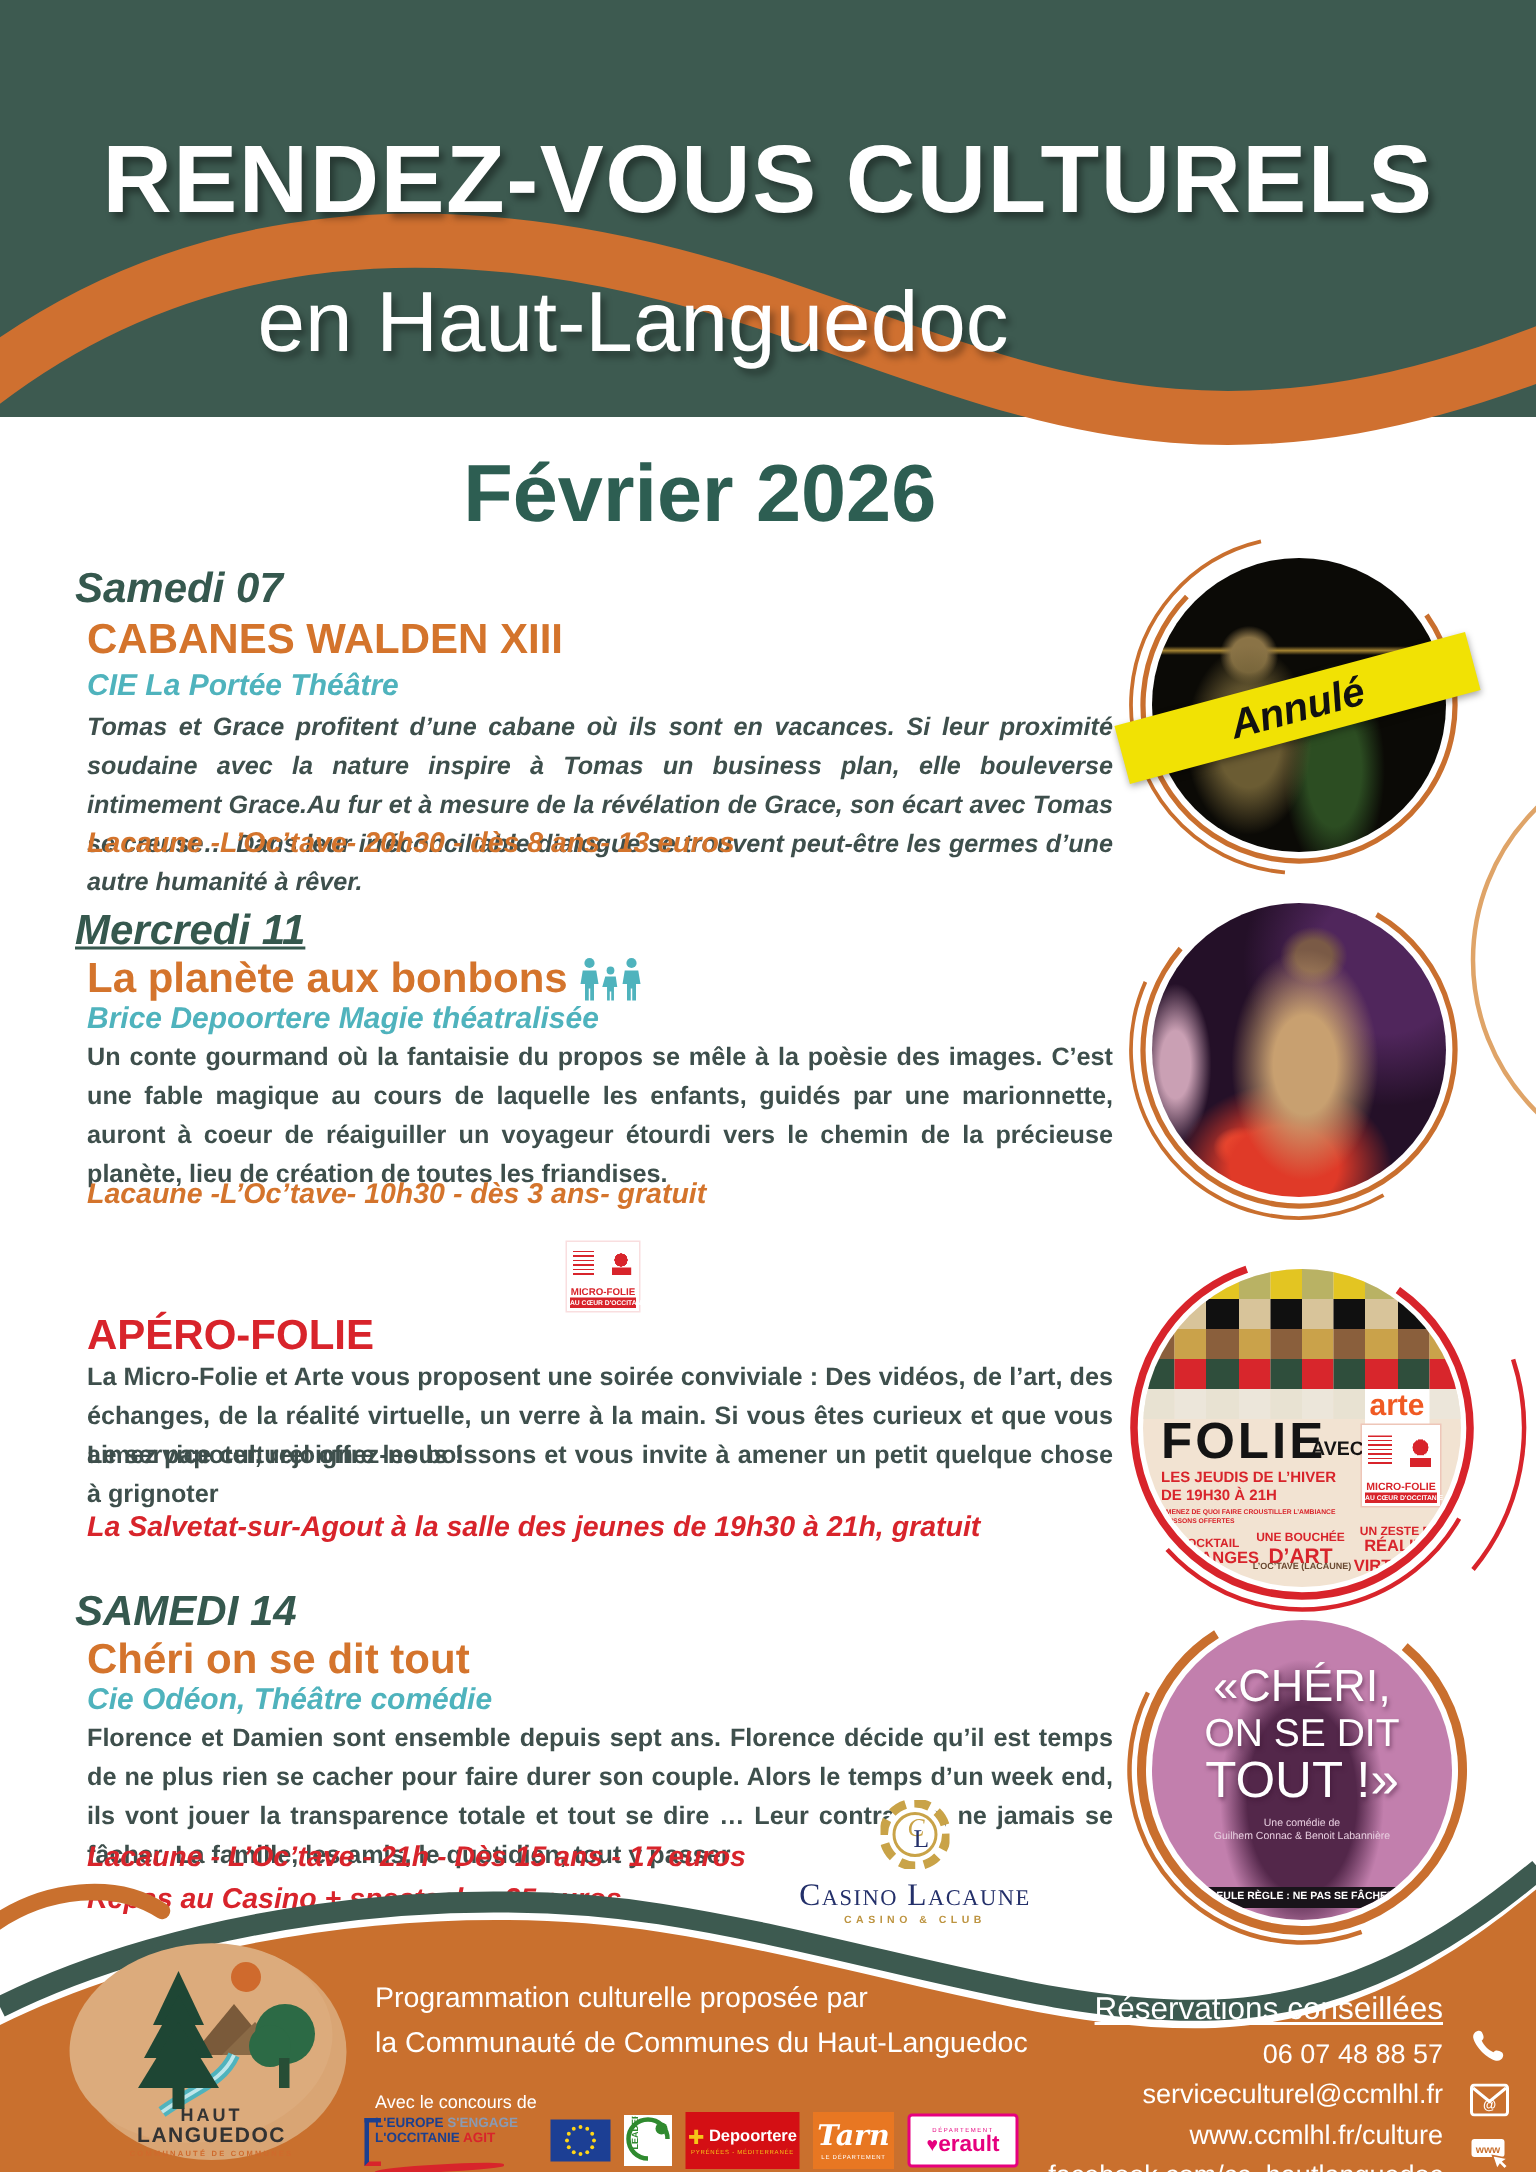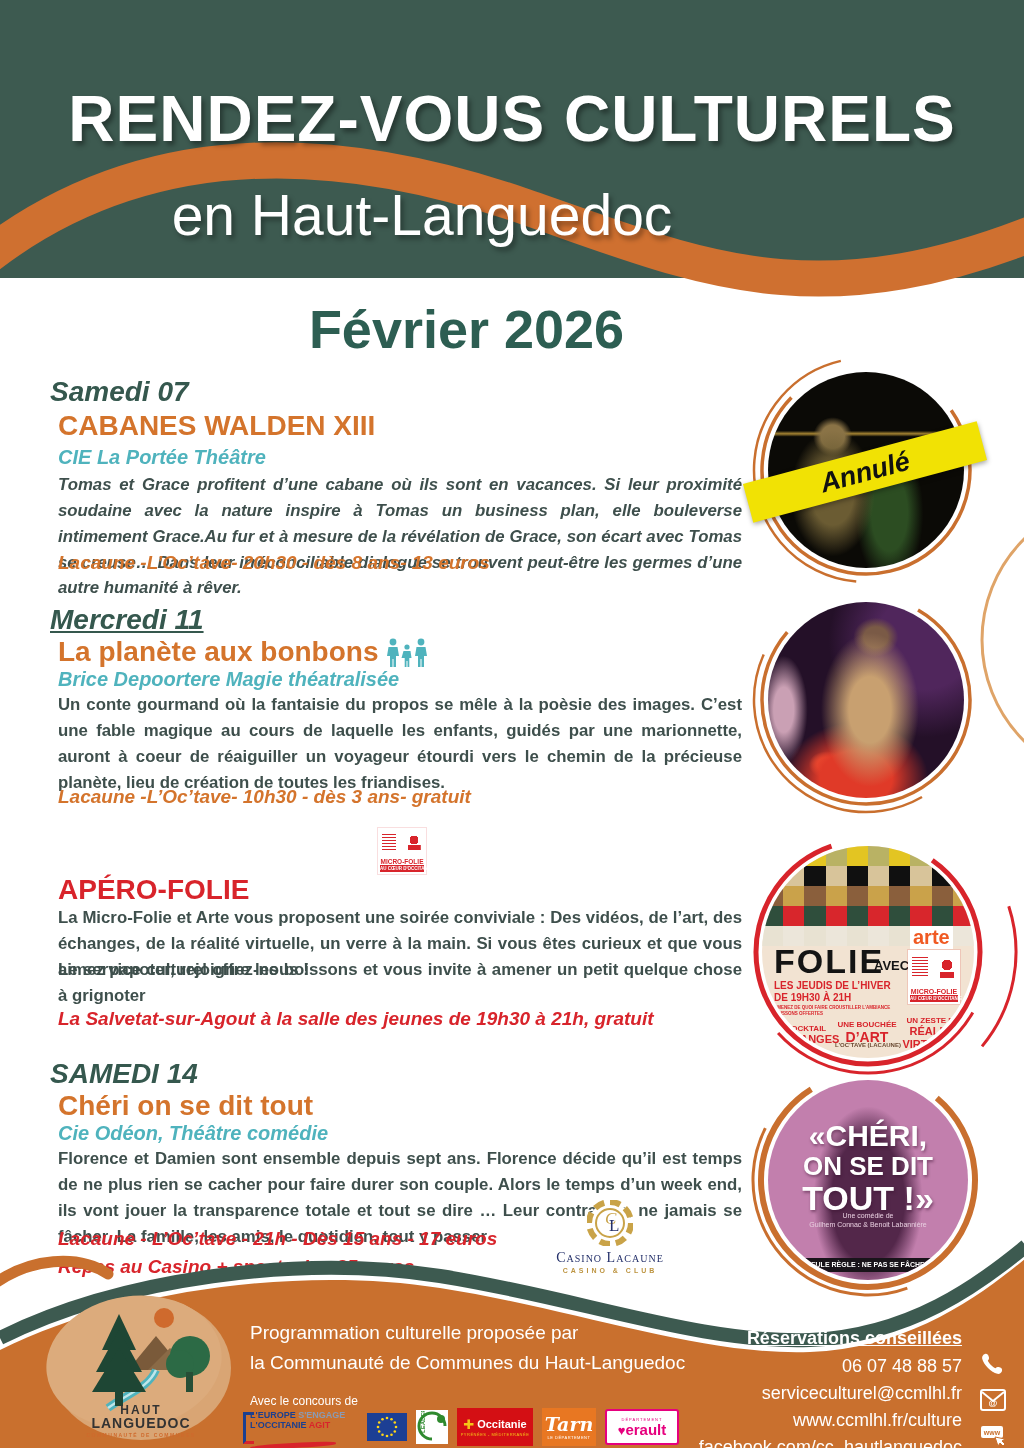--- a/index.html
+++ b/index.html
@@ -91,30 +91,30 @@
   .ap-it{position:absolute;font-weight:800;color:#d8242b;text-align:center;line-height:1.15;}
   .ap-it .big{font-size:11px;}
   .ap-it .sm{font-size:8px;}
   .ap-bottom{position:absolute;left:0px;top:196px;width:212px;text-align:center;font-size:6px;
     font-weight:800;color:#6a4a32;}
 
   .photo4{left:768px;top:1080px;width:200px;height:200px;background:
     radial-gradient(70px 120px at 50% 60%,#53274a 0 52%,rgba(83,39,74,0) 78%),
     radial-gradient(26px 20px at 50% 84%,#d8a898 0 50%,rgba(200,140,130,0) 80%),
     #c27fad;}
-  .cheri-t{position:absolute;width:200px;text-align:center;color:#fff;font-weight:700;
-    text-shadow:1px 2px 3px rgba(60,20,50,.5);margin-top:11px;}
+  .cheri-t{position:absolute;width:200px;text-align:center;color:#fff;font-weight:400;
+    text-shadow:1px 2px 3px rgba(60,20,50,.5);}
   .cheri-credit{position:absolute;width:200px;text-align:center;color:#e8cfe0;font-weight:500;}
   .cheri-bar{position:absolute;left:0;top:178px;width:200px;height:14px;background:#19141a;
     color:#fff;font-size:7px;font-weight:800;text-align:center;line-height:14px;white-space:nowrap;overflow:hidden;}
 
   
   .casino{position:absolute;left:500px;top:1200px;width:220px;text-align:center;}
   .casino-name{font-family:"Liberation Serif","DejaVu Serif",serif;font-variant:small-caps;
-    color:#24306a;font-size:14px;letter-spacing:1px;}
+    color:#24306a;font-size:21px;letter-spacing:1px;}
   .casino-sub{color:#bd9440;font-size:7px;font-weight:700;letter-spacing:3px;margin-top:1px;}
 
   
   .footer-svg{position:absolute;left:0;top:1238px;width:1024px;height:210px;}
   .f-line1{position:absolute;left:250px;top:1322px;color:#fff;font-size:19px;font-weight:500;}
   .f-line2{position:absolute;left:250px;top:1352px;color:#fff;font-size:19px;font-weight:500;}
   .f-concours{position:absolute;left:250px;top:1394px;color:#fff;font-size:12px;font-weight:500;}
   .partners{position:absolute;left:250px;top:1408px;display:flex;align-items:center;gap:9px;}
   .p-europe{width:108px;height:34px;position:relative;font-weight:800;}
   .p-europe .l1{color:#1b3f8f;font-size:9px;white-space:nowrap;}
@@ -139,21 +139,21 @@
   .p-tarn .sb{font-size:4px;margin-top:2px;letter-spacing:.5px;}
   .p-herault{width:70px;height:32px;background:#fff;border:2px solid #e6007e;border-radius:3px;
     color:#e6007e;display:flex;flex-direction:column;align-items:center;justify-content:center;line-height:1;}
   .p-herault .sb{font-size:4px;letter-spacing:1px;}
   .p-herault .nm{font-size:15px;font-weight:800;}
   .p-herault .nm .heart{font-size:13px;}
 
   .hl-logo{position:absolute;left:44px;top:1292px;width:194px;height:152px;}
 
   .contact{position:absolute;right:62px;top:1328px;text-align:right;color:#fff;}
-  .contact .c-title{font-size:18px;font-weight:700;text-decoration:underline;margin-bottom:7px;}
+  .contact .c-title{font-size:21px;font-weight:400;text-decoration:underline;margin-bottom:7px;}
   .contact .c-line{font-size:18px;font-weight:500;margin-bottom:6px;}
   .c-icons{position:absolute;right:18px;top:1352px;display:flex;flex-direction:column;gap:13px;}
   .c-icons svg{display:block;}
 
   .edge-arc{position:absolute;left:0;top:0;width:1024px;height:1448px;pointer-events:none;}
 </style>
 </head>
 <body>
 
 <div class="poster">
@@ -394,21 +394,21 @@
     <div class="p-leader">
       <svg width="30" height="32" viewBox="0 0 30 32">
         <path d="M15,28 A13,13 0 1 1 28,15" fill="none" stroke="#2f8a2f" stroke-width="3"></path>
         <circle cx="24" cy="8" r="4" fill="#2f8a2f"></circle>
         <text x="8" y="22" font-size="6" font-weight="bold" fill="#2f8a2f" transform="rotate(-90 8 22)">LEADER</text>
       </svg>
     </div>
     <div class="p-occitanie">
       <div class="row">
         <span class="cross">✚</span>
-        <span class="nm">Occitanie</span>
+        <span class="nm">Depoortere</span>
       </div>
       <div class="sb">PYRÉNÉES - MÉDITERRANÉE</div>
     </div>
     <div class="p-tarn">
       <div class="nm">Tarn</div>
       <div class="sb">LE DÉPARTEMENT</div>
     </div>
     <div class="p-herault">
       <div class="sb">DÉPARTEMENT</div>
       <div class="nm"><span class="heart">♥</span><span>erault</span></div>

